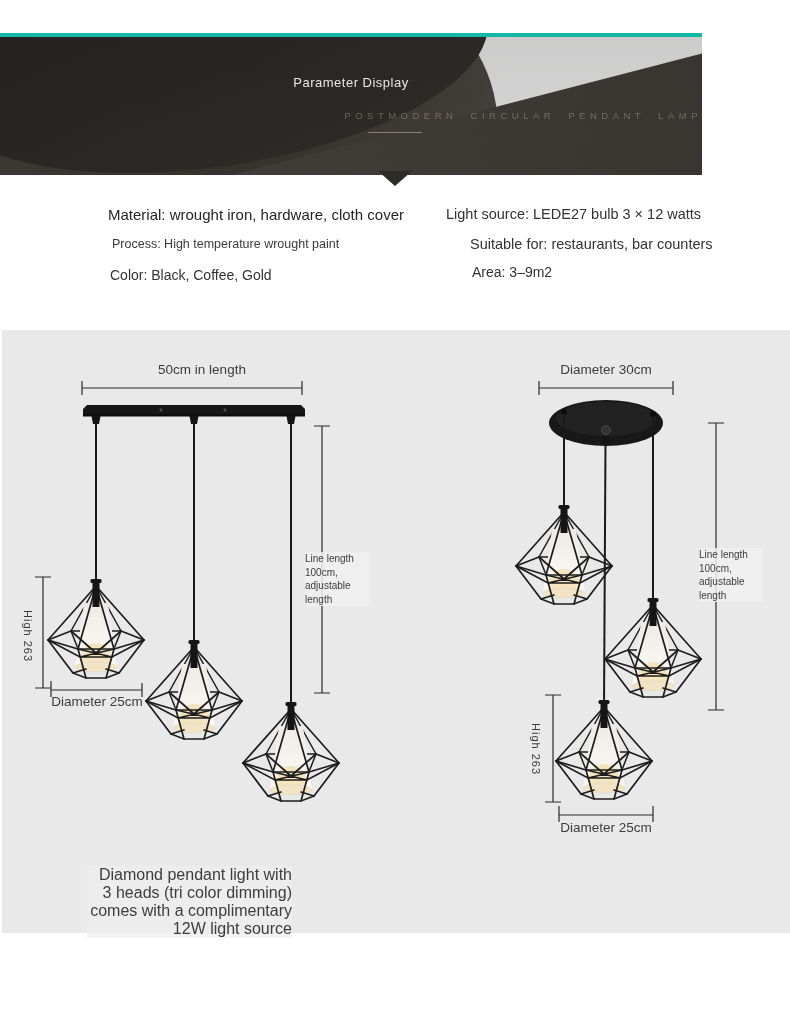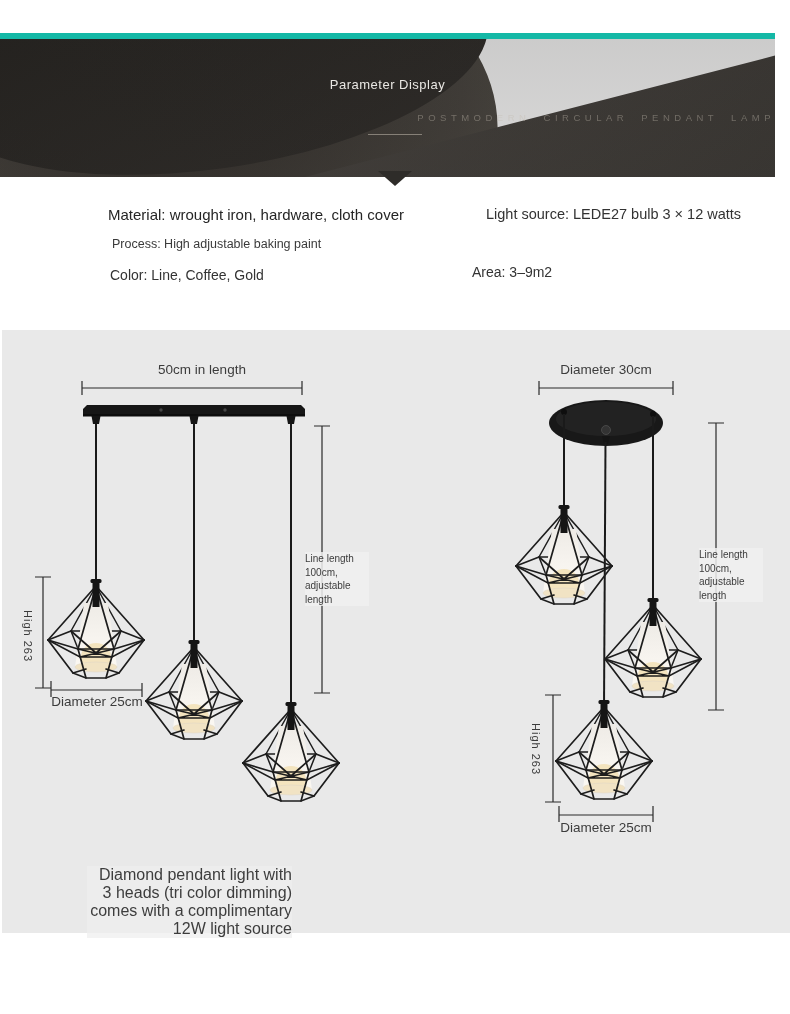--- a/index.html
+++ b/index.html
@@ -1,22 +1,22 @@
 <!DOCTYPE html>
 <html><head>
 <meta charset="utf-8">
 <style>
   html,body{margin:0;padding:0;background:#ffffff;}
   .page{position:relative;width:790px;height:1014px;background:#ffffff;overflow:hidden;
         font-family:"Liberation Sans", sans-serif;}
 
   
-  .banner{position:absolute;left:0;top:33px;width:775px;height:138px;overflow:hidden;
+  .banner{position:absolute;left:0;top:33px;width:702px;height:138px;overflow:hidden;
           background:linear-gradient(105deg,#45413c 0%,#3b3835 45%,#403d39 72%,#454藏13d 100%);
-          border-top:6px solid #14b8a6;}
+          border-top:4px solid #14b8a6;}
   .shade-body{position:absolute;left:-180px;top:-100px;width:680px;height:440px;border-radius:50%;
           background:radial-gradient(ellipse at 55% 42%, #36322e 0%, #494540 52%, #56524a 72%, #494540 100%);
           transform:rotate(-9deg);}
   .shade-opening{position:absolute;left:-70px;top:-85px;width:560px;height:215px;border-radius:50%;
           background:linear-gradient(160deg,#262421,#33302d);transform:rotate(-8deg);}
   .banner-diagonal{position:absolute;right:0;top:0;width:470px;height:138px;
           clip-path:polygon(0 100%,100% 12%,100% 100%);
           background:linear-gradient(140deg,#4b4743,#3f3c38);}
   .banner-dim{position:absolute;inset:0;background:linear-gradient(rgba(22,20,18,0.22),rgba(22,20,18,0.16));}
   .banner-title{position:absolute;left:0;top:38px;width:100%;text-align:center;
@@ -27,21 +27,21 @@
           background:rgba(195,188,175,0.55);}
   .banner-pointer{position:absolute;left:378px;top:171px;width:0;height:0;
           border-left:17px solid transparent;border-right:17px solid transparent;
           border-top:15px solid #2e2c29;}
 
   
   .spec{position:absolute;color:#333;white-space:nowrap;}
   .spec-material{left:108px;top:206px;font-size:15px;color:#262626;}
   .spec-process{left:112px;top:237px;font-size:12.5px;color:#3a3a3a;}
   .spec-color{left:110px;top:267px;font-size:14px;}
-  .spec-light{left:486px;top:206px;font-size:14.5px;}
+  .spec-light{left:446px;top:206px;font-size:14.5px;}
   .spec-suitable{left:470px;top:236px;font-size:14.5px;}
   .spec-area{left:472px;top:264px;font-size:14px;}
 
   
   .panel{position:absolute;top:330px;width:390px;height:603px;background:#e9e9e9;}
   .panel-left{left:2px;padding-left:35px;}
   .panel-right{left:414px;padding-left:41px;}
   .panel svg{position:absolute;left:0;top:0;}
 
   .dim-label{position:absolute;color:#3c3c3c;font-size:13.5px;white-space:nowrap;}
@@ -89,23 +89,24 @@
     <div class="shade-opening"></div>
     <div class="banner-diagonal"></div>
     <div class="banner-dim"></div>
     <div class="banner-title">Parameter Display</div>
     <div class="banner-subtitle">POSTMODERN CIRCULAR PENDANT LAMP</div>
     <div class="banner-underline"></div>
   </div>
   <div class="banner-pointer"></div>
 
   <div class="spec spec-material">Material: wrought iron, hardware, cloth cover</div>
-  <div class="spec spec-process">Process: High adjustable baking paint</div>
-  <div class="spec spec-color">Color: Line, Coffee, Gold</div>
+  <div class="spec spec-process">Process: High temperature wrought paint</div>
+  <div class="spec spec-color">Color: Black, Coffee, Gold</div>
   <div class="spec spec-light">Light source: LEDE27 bulb 3 × 12 watts</div>
+  <div class="spec spec-suitable">Suitable for: restaurants, bar counters</div>
   <div class="spec spec-area">Area: 3–9m2</div>
 
   <div class="panel panel-left">
     <svg width="390" height="603" viewBox="0 0 390 603">
 
       <g stroke="#2b2b2b" stroke-width="1.2">
         <path d="M80 58 H300 M80 51 V65 M300 51 V65"></path>
       </g>
 
       <g>

